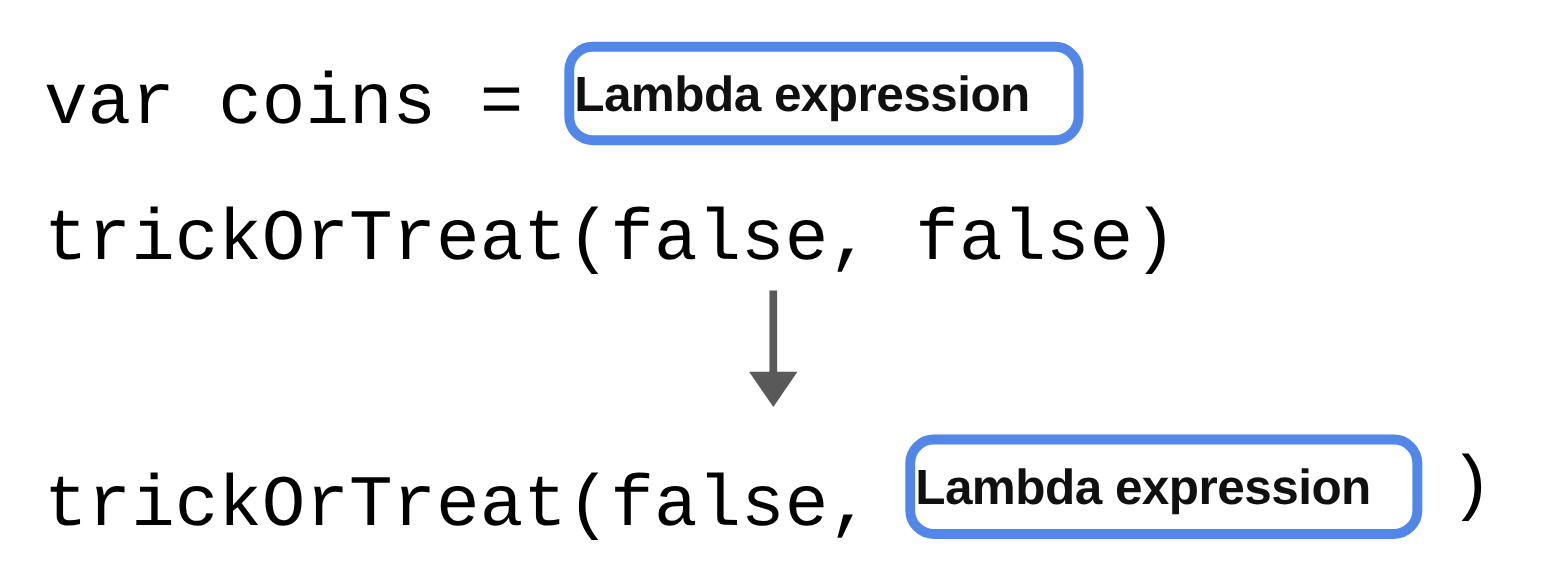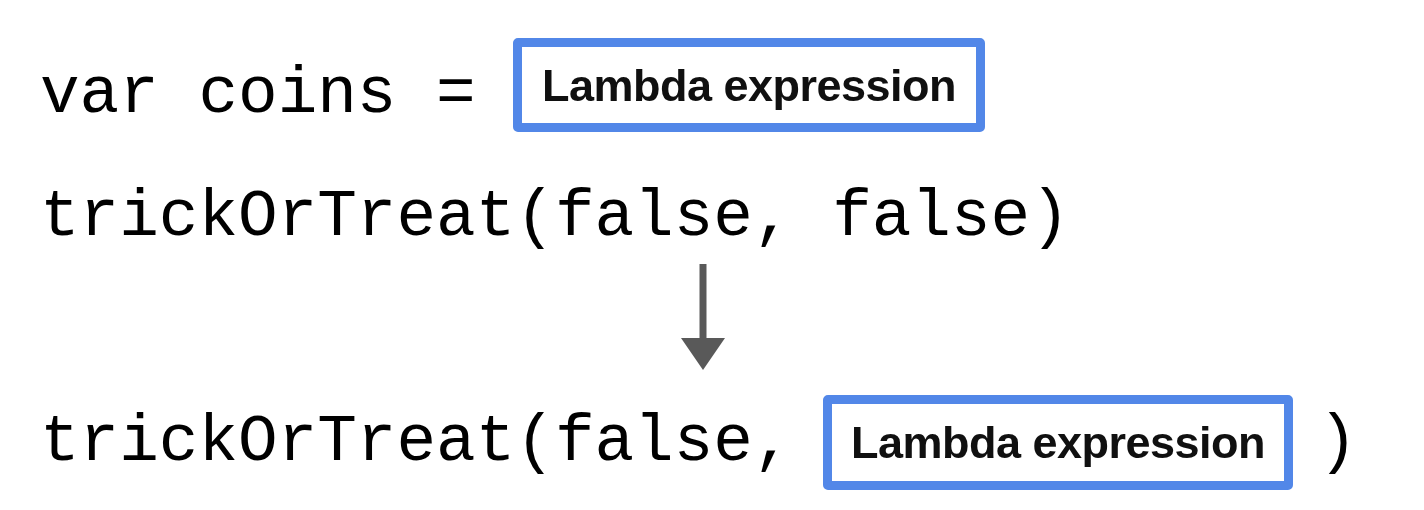--- a/index.html
+++ b/index.html
@@ -31,24 +31,23 @@
     white-space: pre;
     font-weight: 400;
   }
 
   
   .chip {
     position: absolute;
     box-sizing: border-box;
     background: #ffffff;
     border: 9px solid #5287e8;
-    border-radius: 5px;
+    border-radius: 26px;
     display: flex;
     align-items: center;
-    justify-content: center;
   }
   .chip-label {
     font-family: "Liberation Sans", "DejaVu Sans", sans-serif;
     font-size: 45px;
     font-weight: 600;
     color: #101010;
     line-height: 1;
     white-space: nowrap;
     letter-spacing: -0.5px;
   }
@@ -71,21 +70,21 @@
 
   <div class="code" style="left:40px; top:185px;">trickOrTreat(false, false)</div>
 
   <div class="arrow-wrap" style="left:668px; top:260px; width:70px; height:112px;">
     <svg width="70" height="112" viewBox="0 0 70 112" aria-hidden="true">
       <line x1="35" y1="4" x2="35" y2="82" stroke="#595959" stroke-width="7"></line>
       <polygon points="13,78 57,78 35,110" fill="#595959"></polygon>
     </svg>
   </div>
 
-  <div class="code" style="left:40px; top:410px;">trickOrTreat(false, </div>
+  <div class="code" style="left:40px; top:427px;">trickOrTreat(false, </div>
 
   <div class="chip" style="left:823px; top:395px; width:470px; height:95px;">
     <span class="chip-label">Lambda expression</span>
   </div>
 
   <div class="code" style="left:1318px; top:410px;">)</div>
 
 </div>
 
 </body></html>

